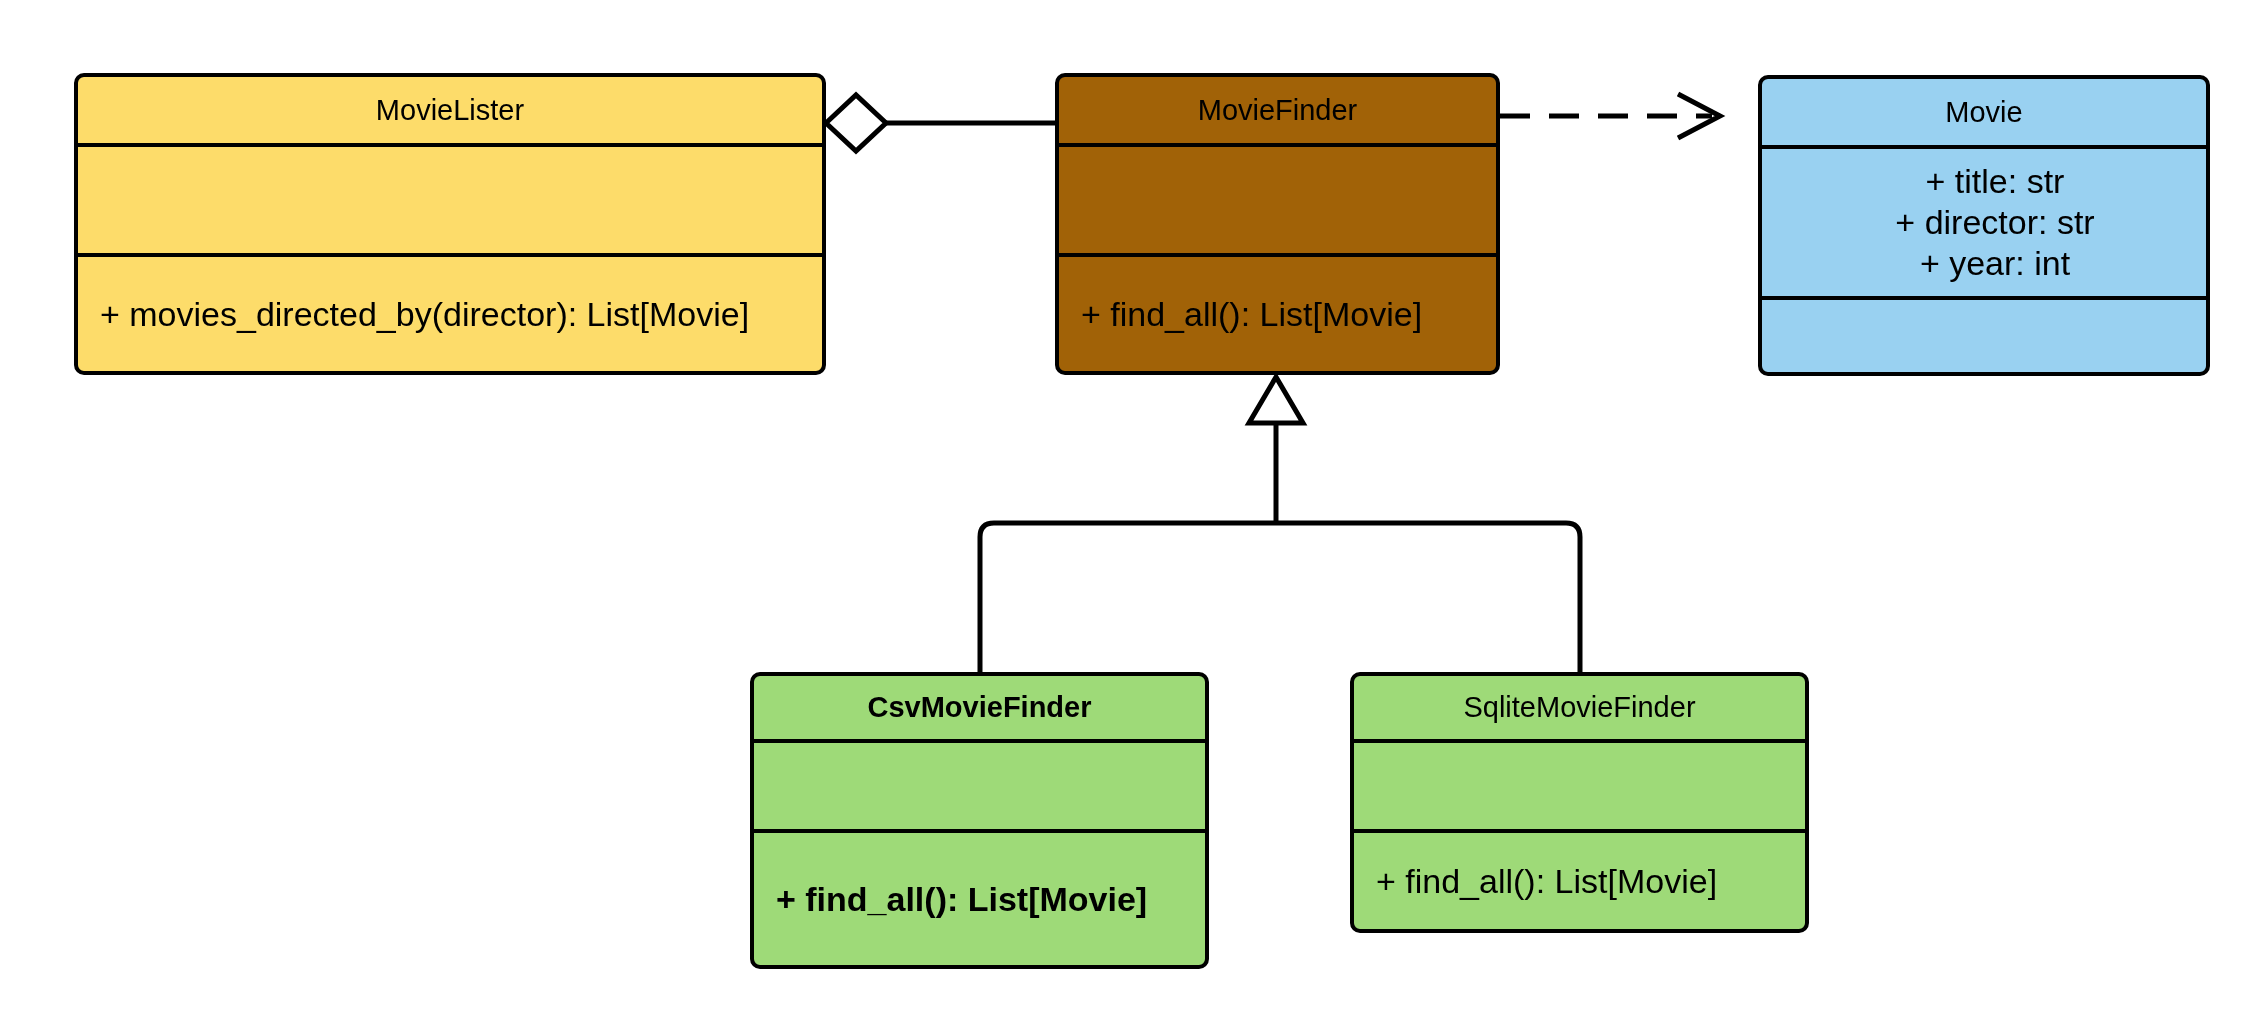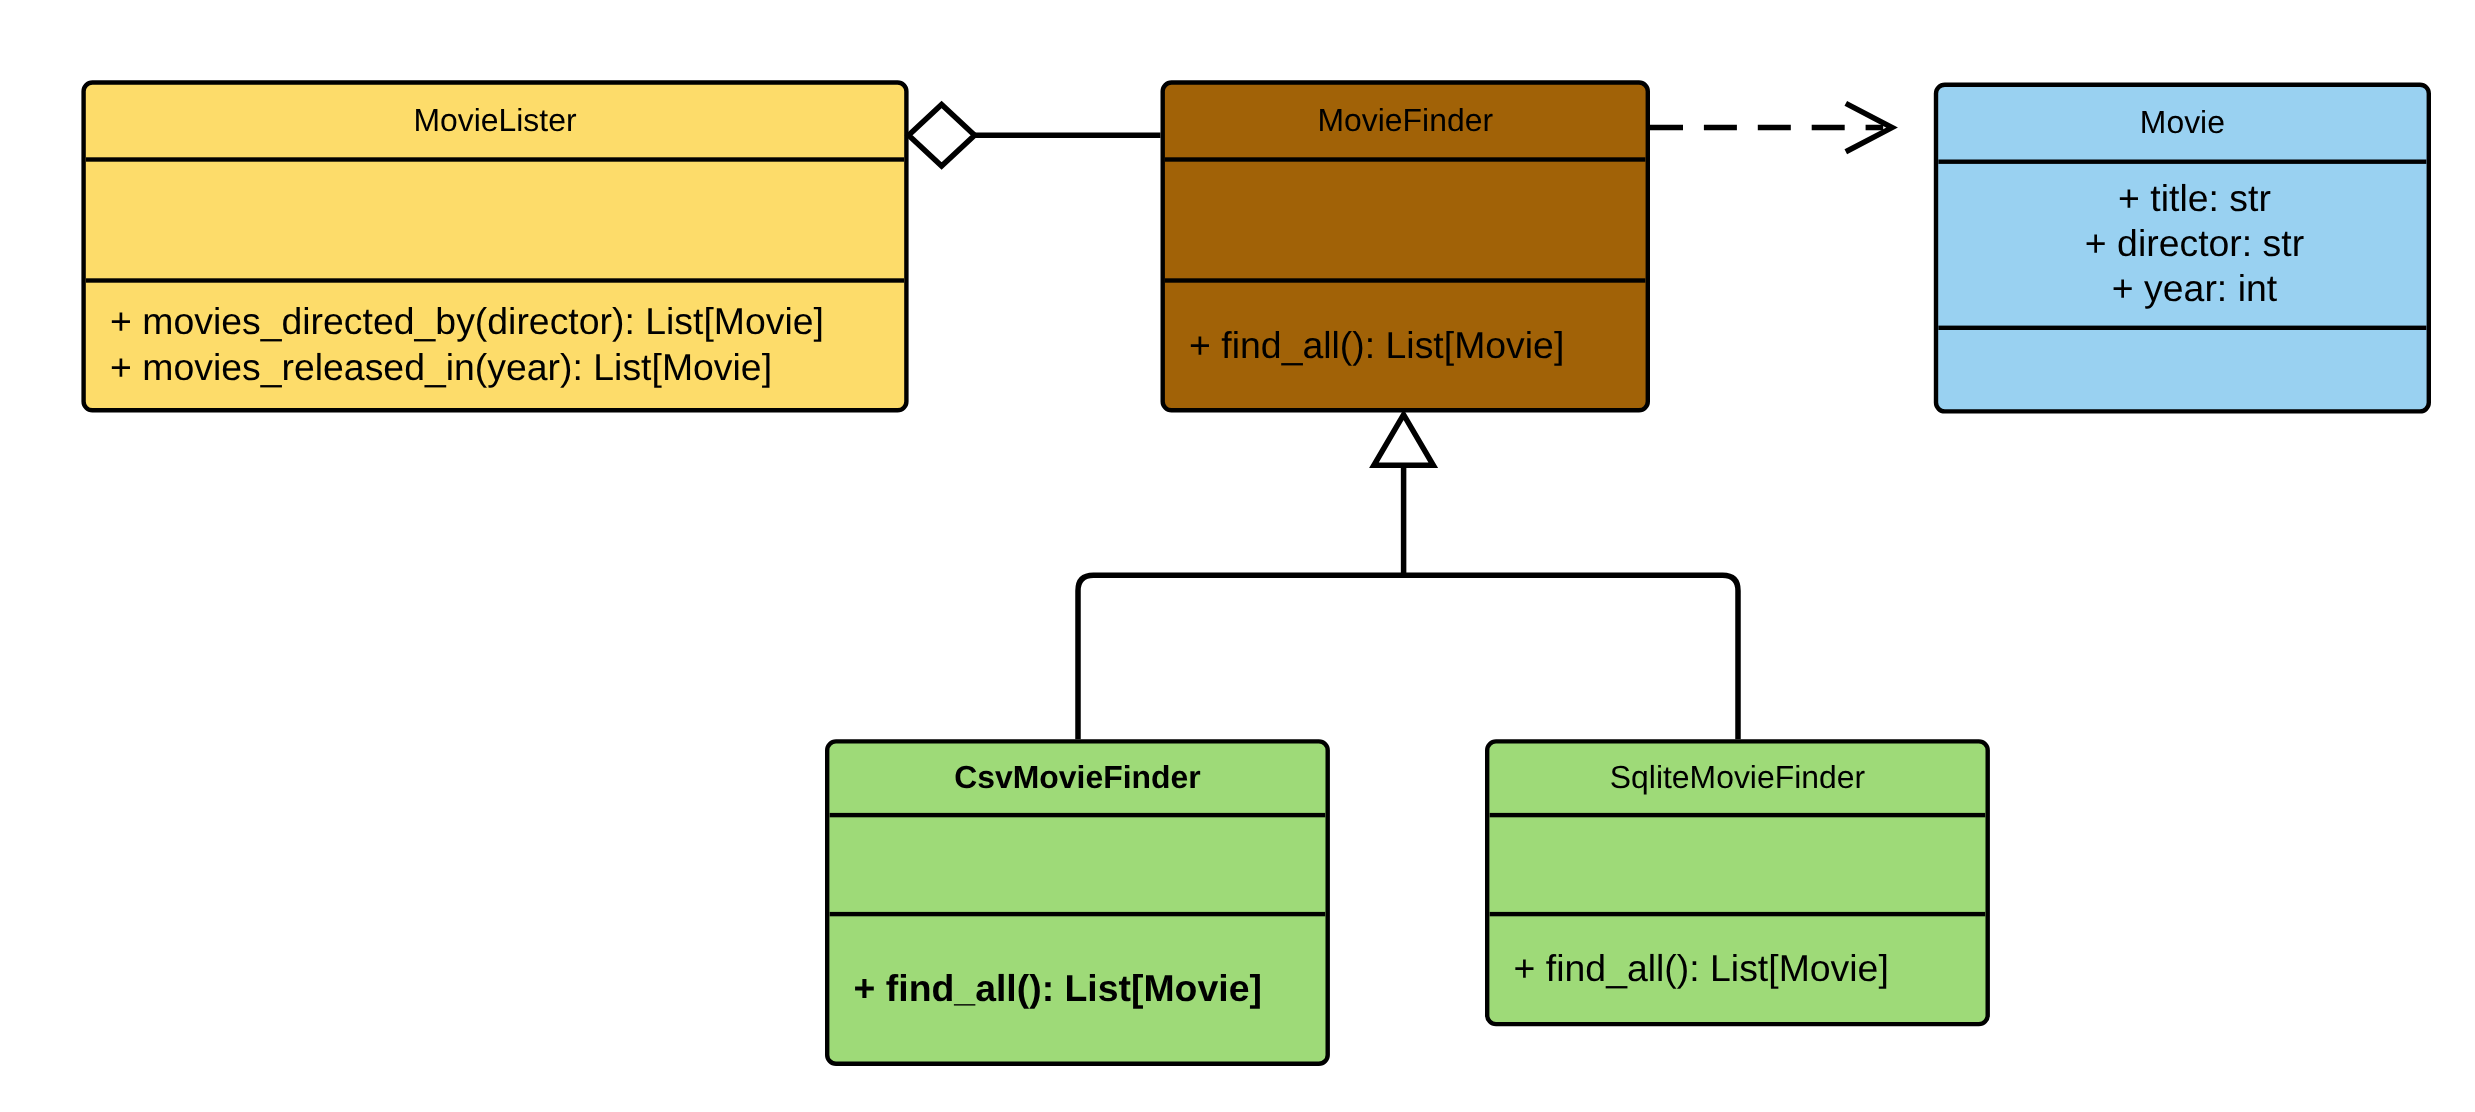--- a/index.html
+++ b/index.html
@@ -58,21 +58,20 @@
 </head>
 <body>
 
 <div id="canvas">
 
   <div class="uml-class" id="box-movielister" style="background: rgb(253, 220, 106);">
     <div class="uml-header">MovieLister</div>
     <div class="uml-section sec-attrs"></div>
     <div class="uml-section grow sec-methods">
       <div class="line">+ movies_directed_by(director): List[Movie]</div>
-      <div class="line">+ movies_released_in(year): List[Movie]</div>
     </div>
   </div>
 
   <div class="uml-class" id="box-moviefinder" style="background: #a16207;">
     <div class="uml-header">MovieFinder</div>
     <div class="uml-section sec-attrs"></div>
     <div class="uml-section grow sec-methods">
       <div class="line">+ find_all(): List[Movie]</div>
     </div>
   </div>

